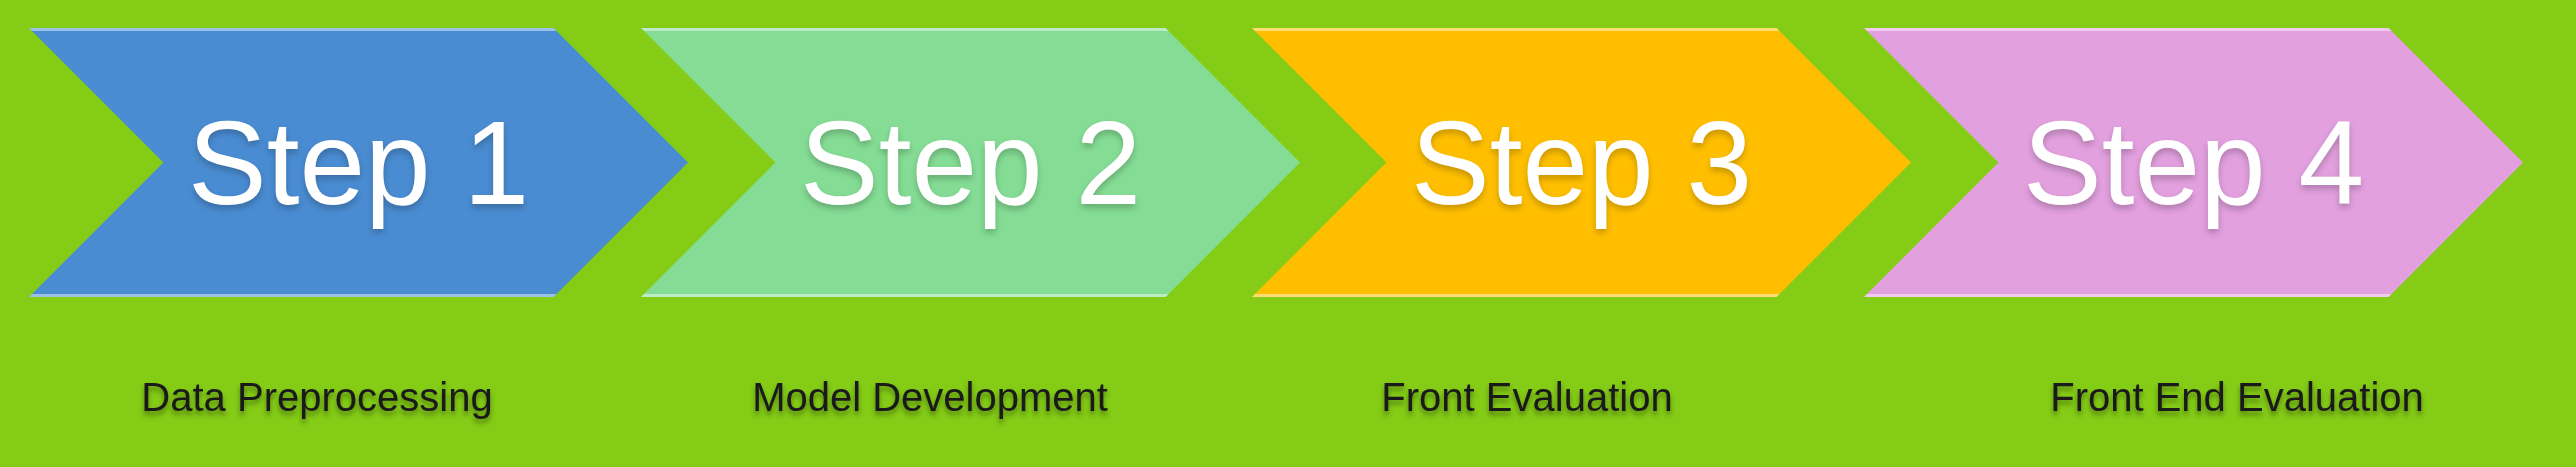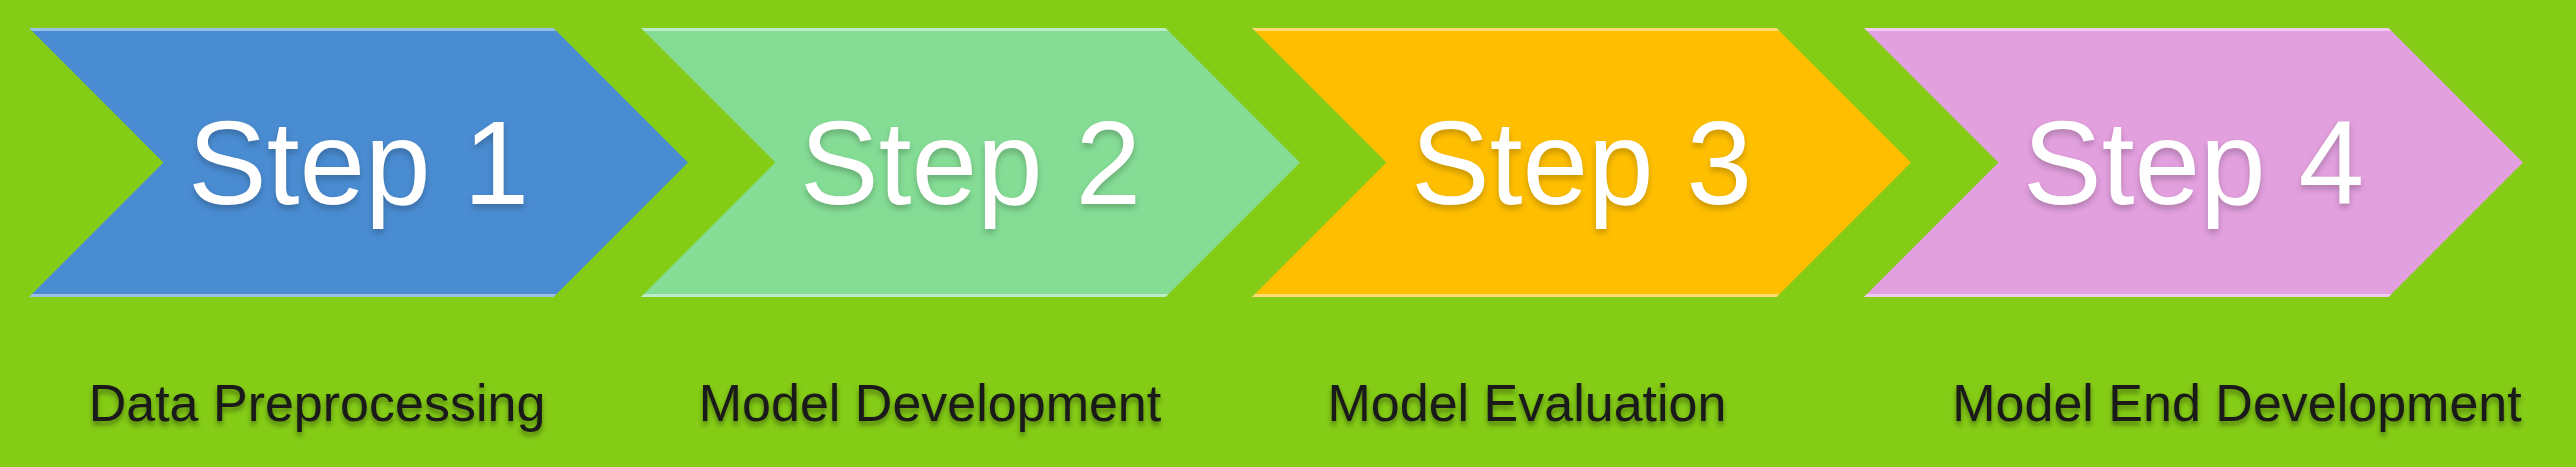--- a/index.html
+++ b/index.html
@@ -51,21 +51,21 @@
     white-space: nowrap;
     text-shadow: 0 4.3px 6.8px rgba(0, 0, 0, 0.22);
     position: relative;
     z-index: 1;
   }
 
   .step-desc {
     position: absolute;
     top: 377px;
     transform: translateX(-50%);
-    font-size: 52px;
+    font-size: 40px;
     line-height: 1;
     color: #1a1a1a;
     white-space: nowrap;
     text-shadow: 0 4.3px 5.1px rgba(0, 0, 0, 0.38);
   }
   .step-desc.pos-0 { left: 317px; }
   .step-desc.pos-1 { left: 930px; text-align: center; }
   .step-desc.pos-2 { left: 1527px; }
   .step-desc.pos-3 { left: 2237px; }
 </style>
@@ -82,17 +82,17 @@
   </div>
   <div class="chevron pos-2" style="--c: #FFBF00;">
     <span class="step-text">Step 3</span>
   </div>
   <div class="chevron pos-3" style="--c: #E2A0DE;">
     <span class="step-text">Step 4</span>
   </div>
 
   <div class="step-desc pos-0">Data Preprocessing</div>
   <div class="step-desc pos-1">Model Development</div>
-  <div class="step-desc pos-2">Model Evaluation</div>
-  <div class="step-desc pos-3">Model End Development</div>
+  <div class="step-desc pos-2">Front Evaluation</div>
+  <div class="step-desc pos-3">Front End Evaluation</div>
 
 </div>
 
 
 </body></html>

